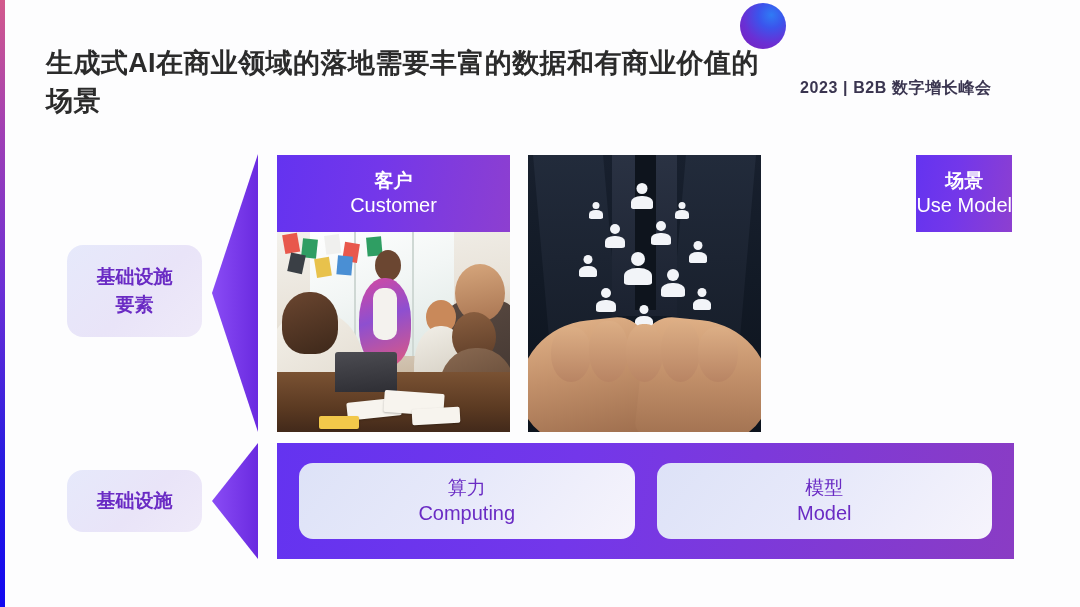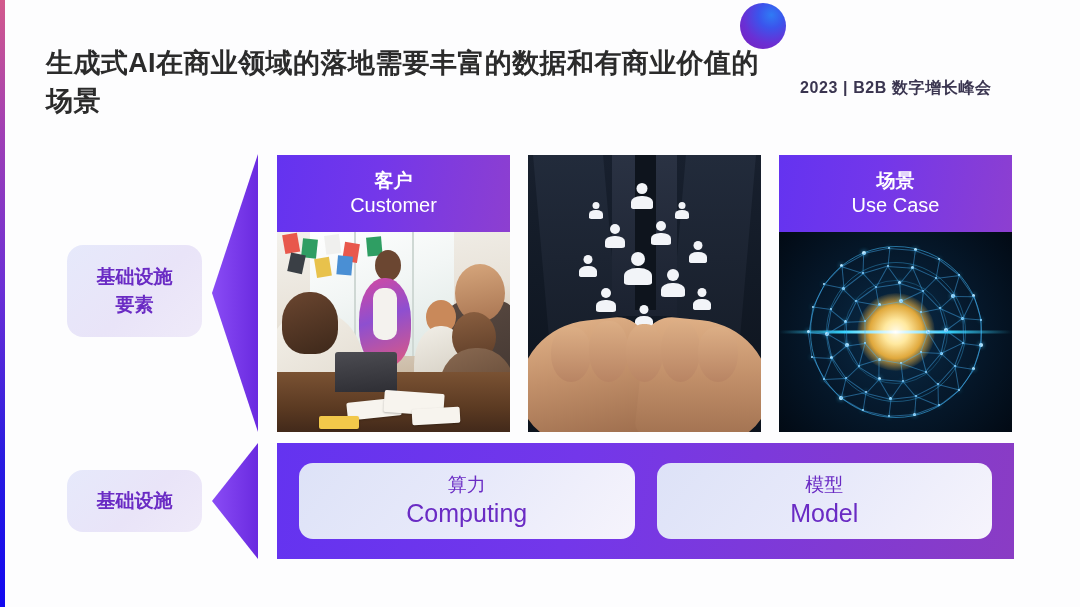--- a/index.html
+++ b/index.html
@@ -59,21 +59,21 @@
   #arrow-core { left:212px; top:154px; width:46px; height:278px; }
   #arrow-infra{ left:212px; top:443px; width:46px; height:116px; }
 
   
   .card{
     position:absolute; top:155px; width:233px; height:277px;
     display:flex; flex-direction:column; overflow:hidden;
   }
   #card-customer{ left:277px; }
   #card-data    { left:528px; }
-  #card-usecase { left:779px; }
+  #card-usecase { left:779px;align-items:flex-end; }
 
   .card-head{
     height:77px; flex:0 0 77px;
     background:linear-gradient(100deg,#6433f0 0%,#7337ea 42%,#8d3fd0 100%);
     color:#fff; text-align:center;
     display:flex; flex-direction:column; align-items:center; justify-content:center;
     line-height:1.18;
   }
   .card-head .zh{ font-size:19px; font-weight:700; }
   .card-head .en{ font-size:20px; font-weight:400; margin-top:2px; }
@@ -127,21 +127,21 @@
     display:flex; align-items:center; justify-content:space-between;
     padding:0 22px; gap:22px;
   }
   .infra-card{
     flex:1; height:76px; border-radius:14px;
     background:linear-gradient(130deg,#dde2f7 0%,#e7e9fa 48%,#f6f4fc 100%);
     display:flex; flex-direction:column; align-items:center; justify-content:center;
     color:#6a2bc4; line-height:1.2;
   }
   .infra-card .zh{ font-size:19px; font-weight:500; }
-  .infra-card .en{ font-size:25px; font-weight:400; margin-top:1px; }
+  .infra-card .en{ font-size:20px; font-weight:400; margin-top:1px; }
 </style>
 </head>
 <body>
 
 <div class="edge-strip"></div>
 
 <h1 class="slide-title">生成式AI在商业领域的落地需要丰富的数据和有商业价值的场景</h1>
 
 <div class="logo-zone">
   <div class="logo-sphere"></div>
@@ -297,21 +297,21 @@
       <div class="ph-finger" style="left:42%; top:61%; width:16%; height:21%;"></div>
       <div class="ph-finger" style="left:57%; top:60%; width:17%; height:22%;"></div>
       <div class="ph-finger" style="left:73%; top:62%; width:17%; height:20%;"></div>
     </div>
   </div>
 </div>
 
 <div class="card" id="card-usecase">
   <div class="card-head">
     <span class="zh">场景</span>
-    <span class="en">Use Case</span>
+    <span class="en">Use Model</span>
   </div>
   <div class="card-img">
     <div class="photo-net" id="netfig">
       <div class="net-ring" style="width:172px;height:172px"></div>
       <div class="net-ring" style="width:140px;height:140px;border-color:rgba(64,190,255,.35)"></div>
       <div class="net-ring" style="width:104px;height:104px;border-color:rgba(64,190,255,.25)"></div>
       <div class="net-core"></div>
       <div class="net-beam"></div>
     <div class="net-dot" style="left: 147.18px; top: 98px; width: 4px; height: 4px;"></div>
         <div class="net-dot" style="left: 140.534px; top: 119.376px; width: 2px; height: 2px;"></div>

